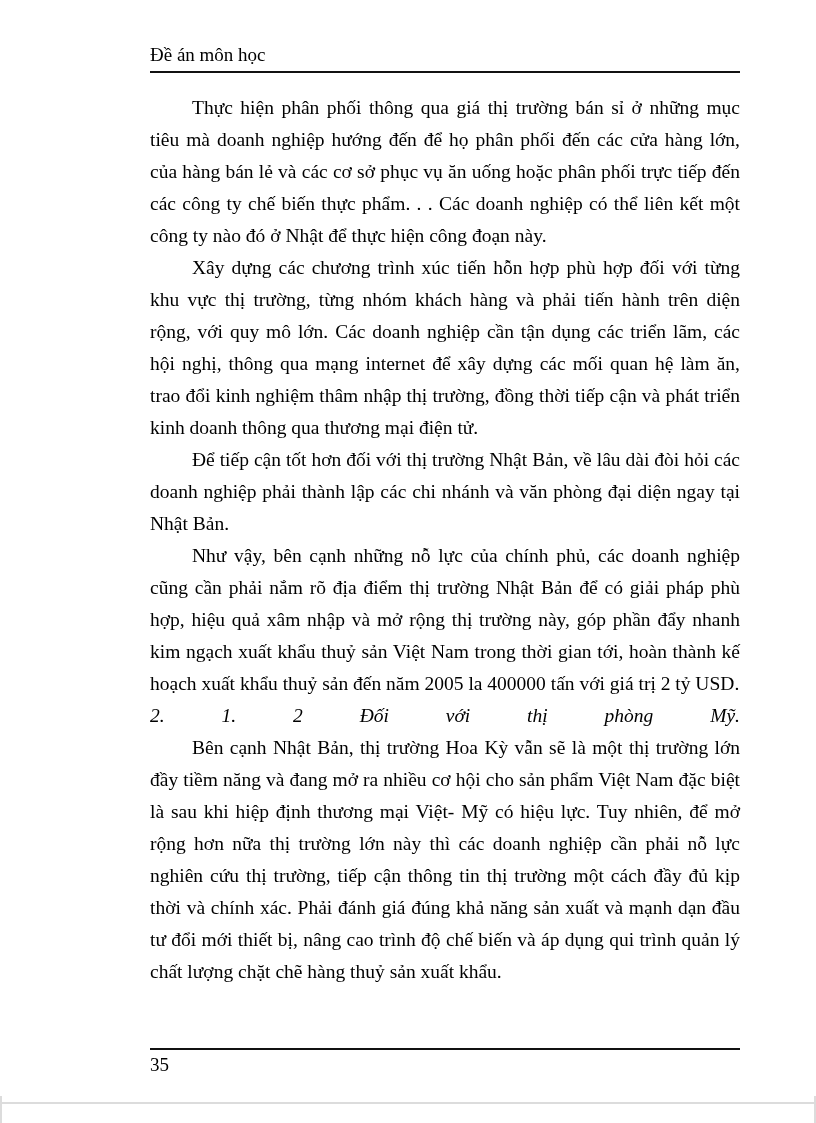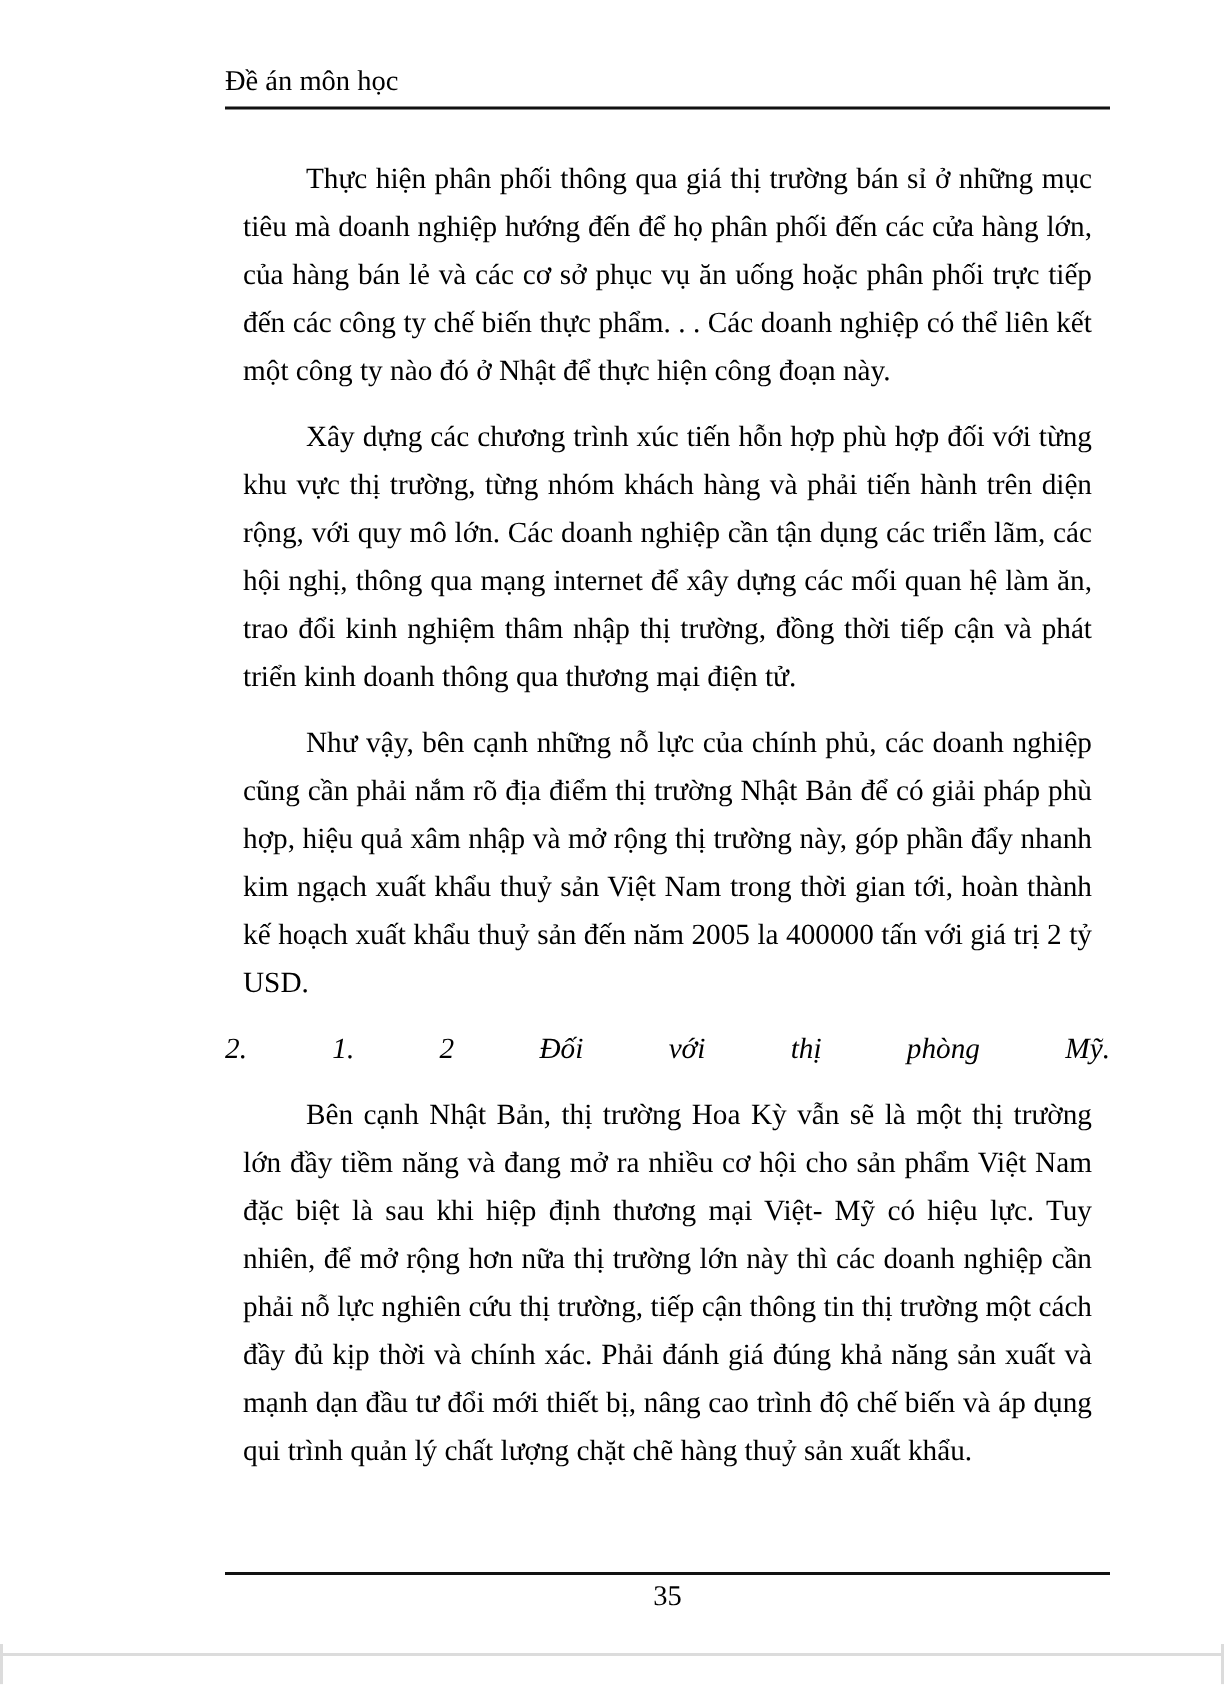--- a/index.html
+++ b/index.html
@@ -35,21 +35,21 @@
   .body-text {
     position: absolute;
     top: 92px;
     left: 150px;
     width: 590px;
     font-size: 19.5px;
     line-height: 32px;
     text-align: justify;
   }
   .para {
-    margin: 12px;
+    margin: 0;
     text-indent: 42px;
   }
   .heading-line {
     display: flex;
     justify-content: space-between;
     font-style: italic;
     font-size: 19.5px;
     line-height: 32px;
   }
   .footer-rule {
@@ -57,21 +57,20 @@
     top: 1048px;
     left: 150px;
     width: 590px;
     border-top: 2px solid #111111;
   }
   .page-number {
     position: absolute;
     top: 1054px;
     left: 150px;
     width: 590px;
-    text-align: center;
     font-size: 19px;
   }
   .page-edge {
     position: absolute;
     top: 1102px;
     left: 0;
     width: 816px;
     border-top: 2px solid #dcdcdc;
   }
   .edge-tick-left {
@@ -95,20 +94,21 @@
 <div class="page">
 
   <div class="header">
     <span>Đề án môn học</span>
   </div>
   <div class="header-rule"></div>
 
   <div class="body-text">
     <p class="para">Thực hiện phân phối thông qua giá thị trường bán sỉ ở những mục tiêu mà doanh nghiệp hướng đến để họ phân phối đến các cửa hàng lớn, của hàng bán lẻ và các cơ sở phục vụ ăn uống hoặc phân phối trực tiếp đến các công ty chế biến thực phẩm. . . Các doanh nghiệp có thể liên kết một công ty nào đó ở Nhật để thực hiện công đoạn này.</p>
     <p class="para">Xây dựng các chương trình xúc tiến hỗn hợp phù hợp đối với từng khu vực thị trường, từng nhóm khách hàng và phải tiến hành trên diện rộng, với quy mô lớn. Các doanh nghiệp cần tận dụng các triển lãm, các hội nghị, thông qua mạng internet để xây dựng các mối quan hệ làm ăn, trao đổi kinh nghiệm thâm nhập thị trường, đồng thời tiếp cận và phát triển kinh doanh thông qua thương mại điện tử.</p>
+    <p class="para">Để tiếp cận tốt hơn đối với thị trường Nhật Bản, về lâu dài đòi hỏi các doanh nghiệp phải thành lập các chi nhánh và văn phòng đại diện ngay tại Nhật Bản.</p>
     <p class="para">Như vậy, bên cạnh những nỗ lực của chính phủ, các doanh nghiệp cũng cần phải nắm rõ địa điểm thị trường Nhật Bản để có giải pháp phù hợp, hiệu quả xâm nhập và mở rộng thị trường này, góp phần đẩy nhanh kim ngạch xuất khẩu thuỷ sản Việt Nam trong thời gian tới, hoàn thành kế hoạch xuất khẩu thuỷ sản đến năm 2005 la 400000 tấn với giá trị 2 tỷ USD.</p>
 
     <div class="heading-line">
       <span>2.</span>
       <span>1.</span>
       <span>2</span>
       <span>Đối</span>
       <span>với</span>
       <span>thị</span>
       <span>phòng</span>

